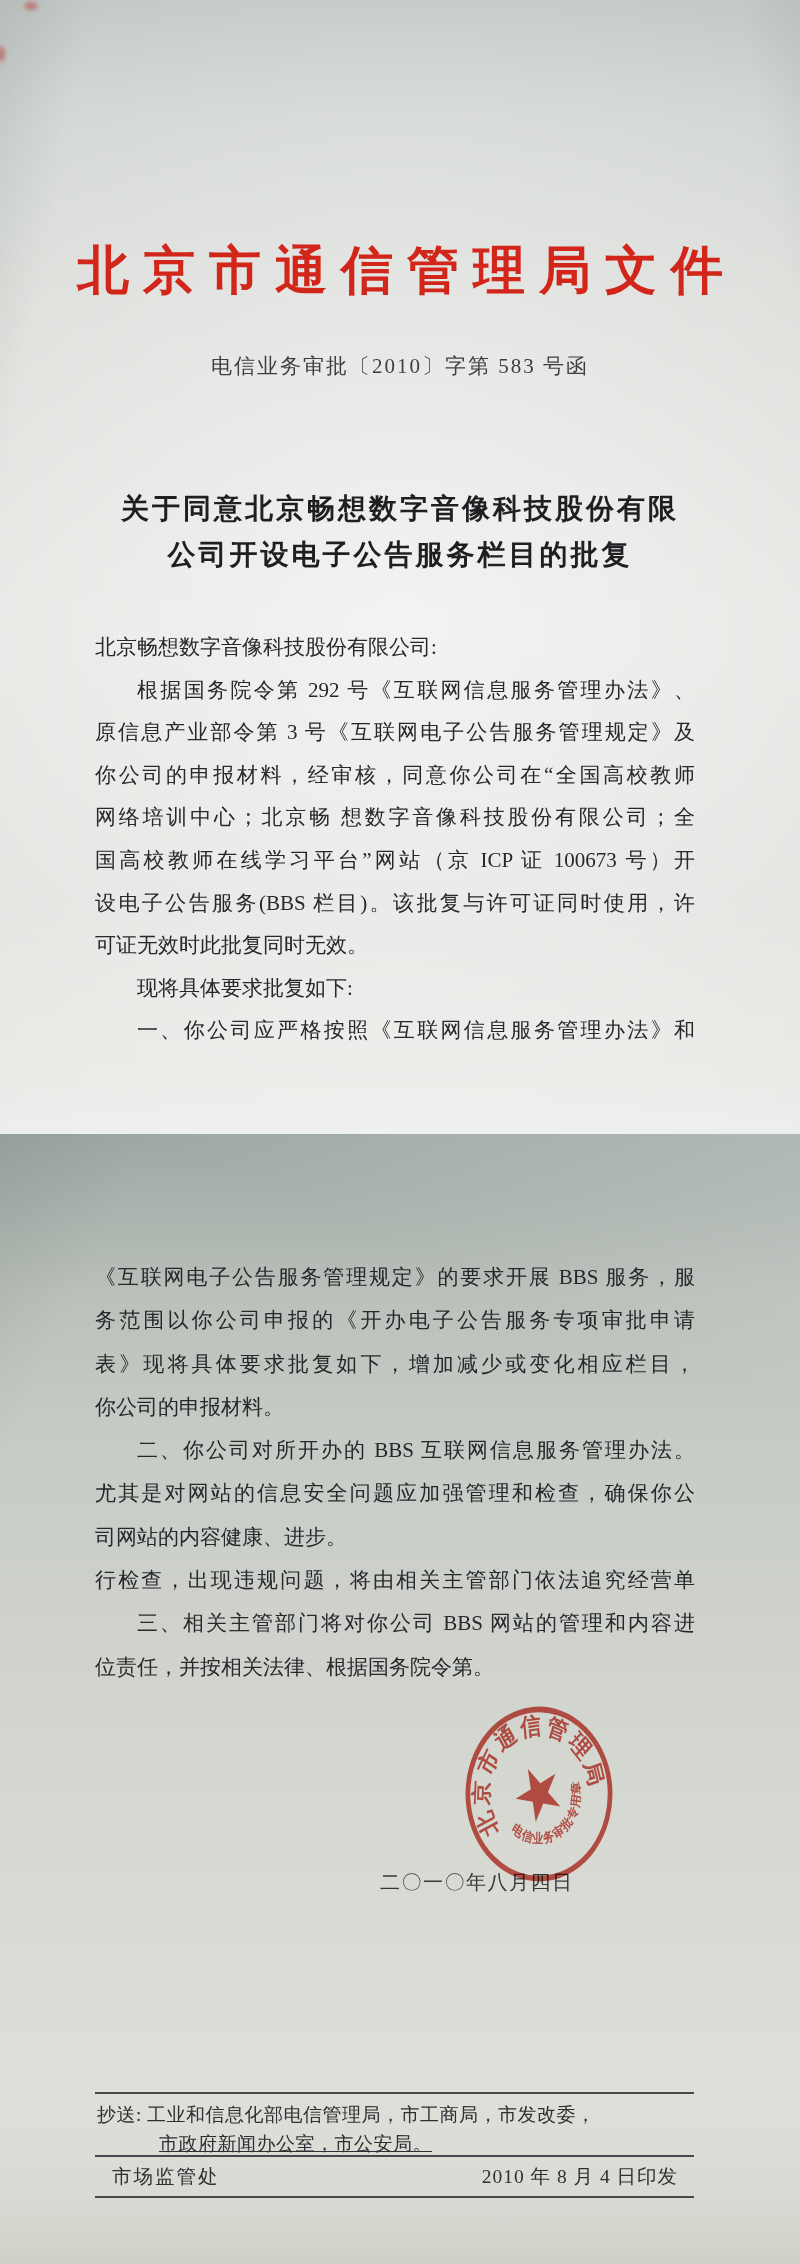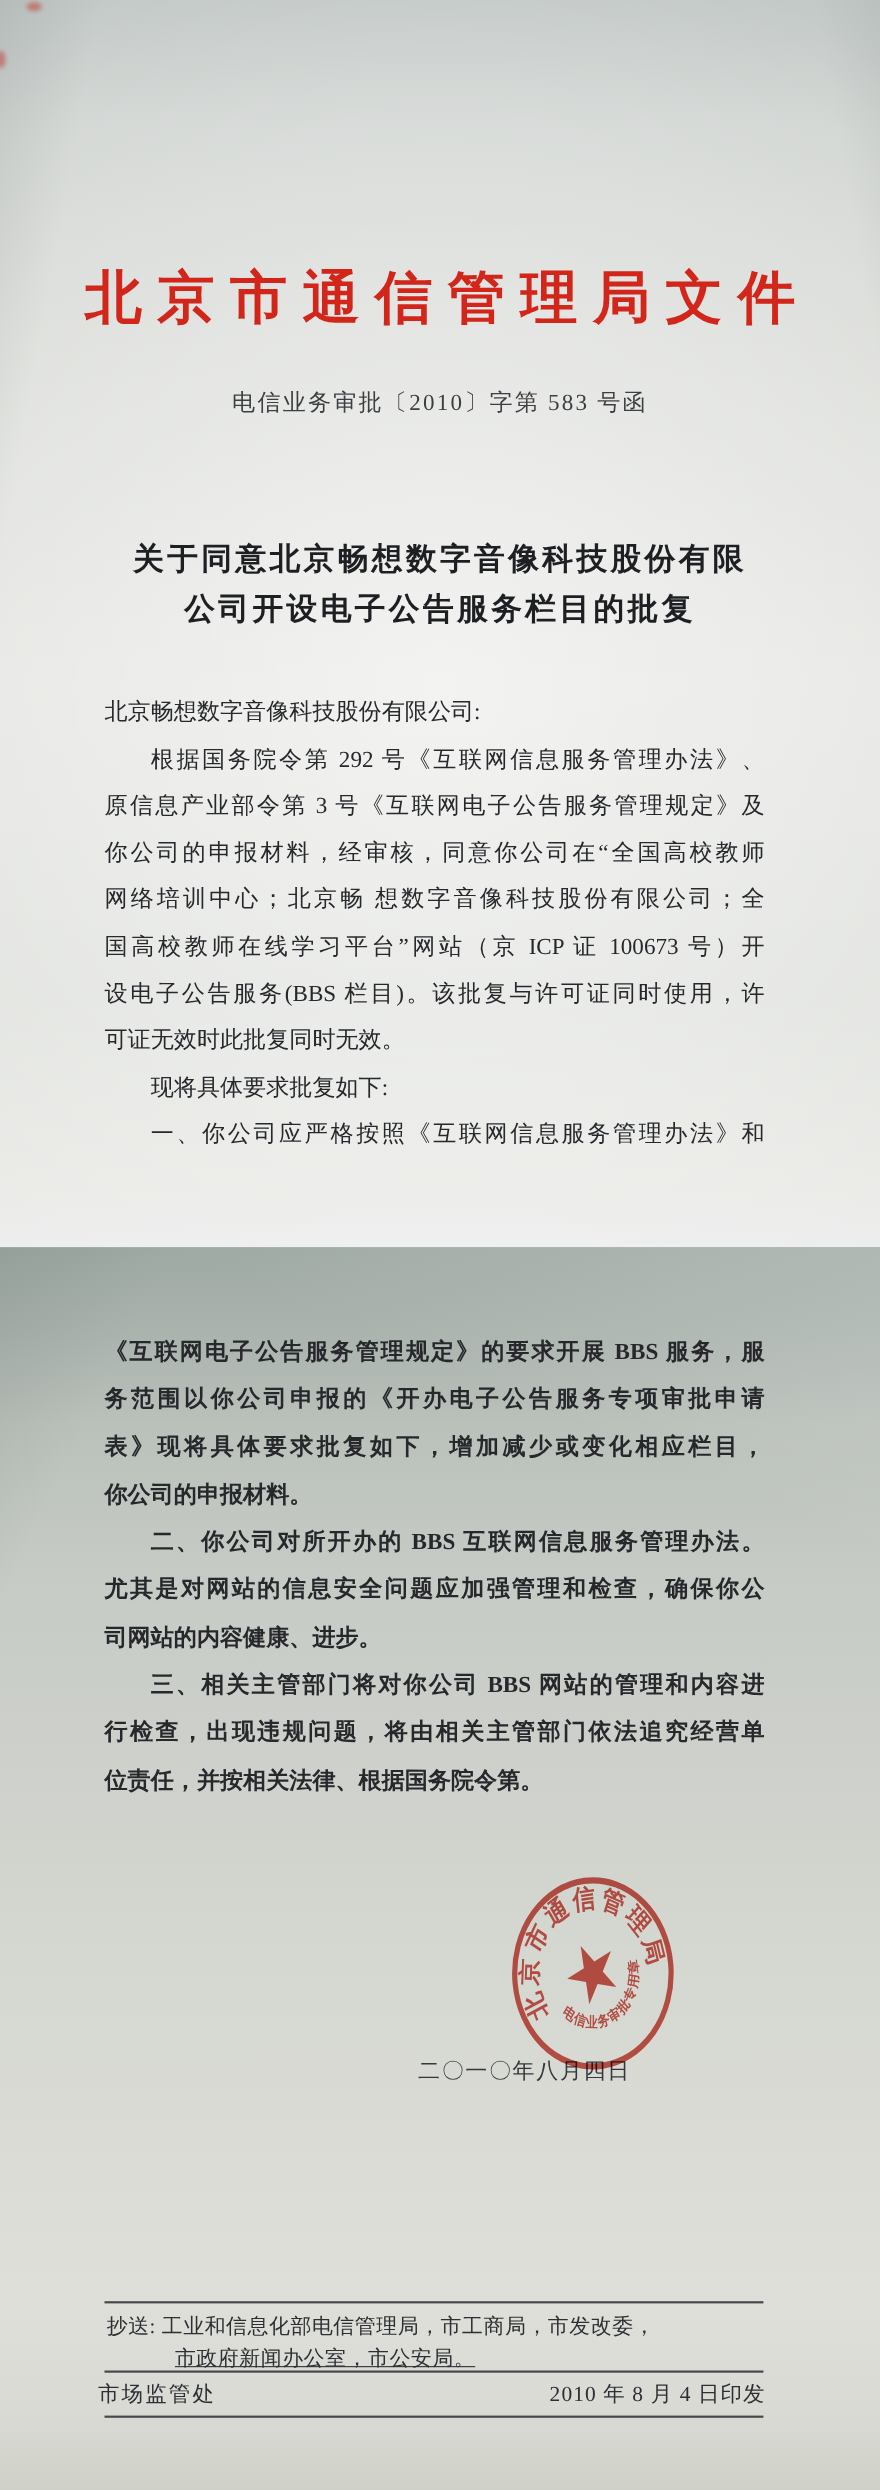--- a/index.html
+++ b/index.html
@@ -40,39 +40,39 @@
     position:absolute;top:352px;left:0;width:800px;
     text-align:center;font-size:21px;letter-spacing:2px;color:#3c3f42;
   }
   .subject{
     position:absolute;top:486px;left:0;width:800px;
     text-align:center;font-size:28px;font-weight:bold;
     line-height:46px;letter-spacing:3px;color:#1d1f22;
   }
   .body-block{position:absolute;left:95px;width:600px;font-size:21px;color:#26282c;}
   .body1{top:626px;line-height:42.6px;}
-  .body2{top:1207px;line-height:43.3px;font-weight:bold;}
+  .body2{top:1256px;line-height:43.3px;}
   .line{white-space:nowrap;}
   .line.fill{white-space:normal;text-align:justify;text-align-last:justify;}
   .line.indent{text-indent:2em;}
   .date-line{
     position:absolute;top:1869px;left:380px;
     font-size:20px;letter-spacing:1.5px;color:#34383d;white-space:nowrap;
   }
   .seal{
     position:absolute;left:460px;top:1700px;width:158px;height:188px;
     mix-blend-mode:multiply;opacity:.88;
   }
   .rule{position:absolute;left:95px;width:599px;height:2px;background:#45494c;}
   .r1{top:2092px;}.r2{top:2155px;}.r3{top:2196px;}
   .cc-line{position:absolute;left:97px;width:596px;font-size:19px;color:#2c2f33;letter-spacing:.5px;white-space:nowrap;}
   .cc1{top:2102px;}
   .cc2{top:2131px;padding-left:62px;text-decoration:underline;}
-  .issuer{position:absolute;left:89px;top:2163px;font-size:19.5px;letter-spacing:2px;color:#2c2f33;}
-  .print-date{position:absolute;right:104px;top:2163px;font-size:19.5px;letter-spacing:1px;color:#2c2f33;}
+  .issuer{position:absolute;left:112px;top:2163px;font-size:19.5px;letter-spacing:2px;color:#2c2f33;}
+  .print-date{position:absolute;right:122px;top:2163px;font-size:19.5px;letter-spacing:1px;color:#2c2f33;}
 </style>
 </head>
 <body>
 
 <div class="photo page1">
   <span class="smudge" style="left:24px;top:2px;width:14px;height:8px;"></span>
   <span class="smudge" style="left:-3px;top:46px;width:8px;height:16px;"></span>
 
   <h1 class="doc-title">北京市通信管理局文件</h1>
 
@@ -103,22 +103,22 @@
 </div>
 
 <div class="body-block body2">
   <div class="line fill">《互联网电子公告服务管理规定》的要求开展 BBS 服务，服</div>
   <div class="line fill">务范围以你公司申报的《开办电子公告服务专项审批申请</div>
   <div class="line fill">表》现将具体要求批复如下，增加减少或变化相应栏目，</div>
   <div class="line">你公司的申报材料。</div>
   <div class="line fill indent">二、你公司对所开办的 BBS 互联网信息服务管理办法。</div>
   <div class="line fill">尤其是对网站的信息安全问题应加强管理和检查，确保你公</div>
   <div class="line">司网站的内容健康、进步。</div>
+  <div class="line fill">行检查，出现违规问题，将由相关主管部门依法追究经营单</div>
   <div class="line fill indent">三、相关主管部门将对你公司 BBS 网站的管理和内容进</div>
-  <div class="line fill">行检查，出现违规问题，将由相关主管部门依法追究经营单</div>
   <div class="line">位责任，并按相关法律、根据国务院令第。</div>
 </div>
 
 <div class="date-line">二〇一〇年八月四日</div>
 
 <svg class="seal" viewBox="0 0 200 200" preserveAspectRatio="none">
   <g transform="rotate(-28 100 100)" fill="#cd4237" stroke="none">
     <circle cx="100" cy="100" r="90" fill="none" stroke="#cd4237" stroke-width="6"></circle>
     <defs>
       <path id="sealTopArc" d="M 54.7,145.3 A 64,64 0 1 1 145.3,145.3" fill="none"></path>

